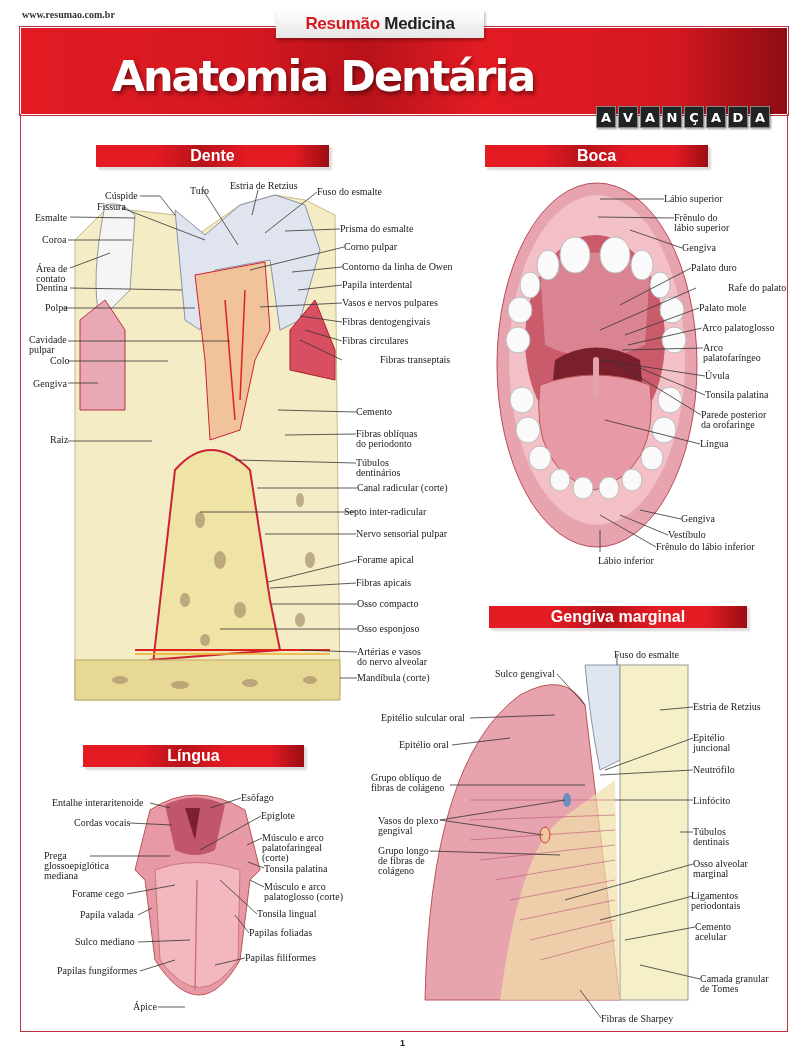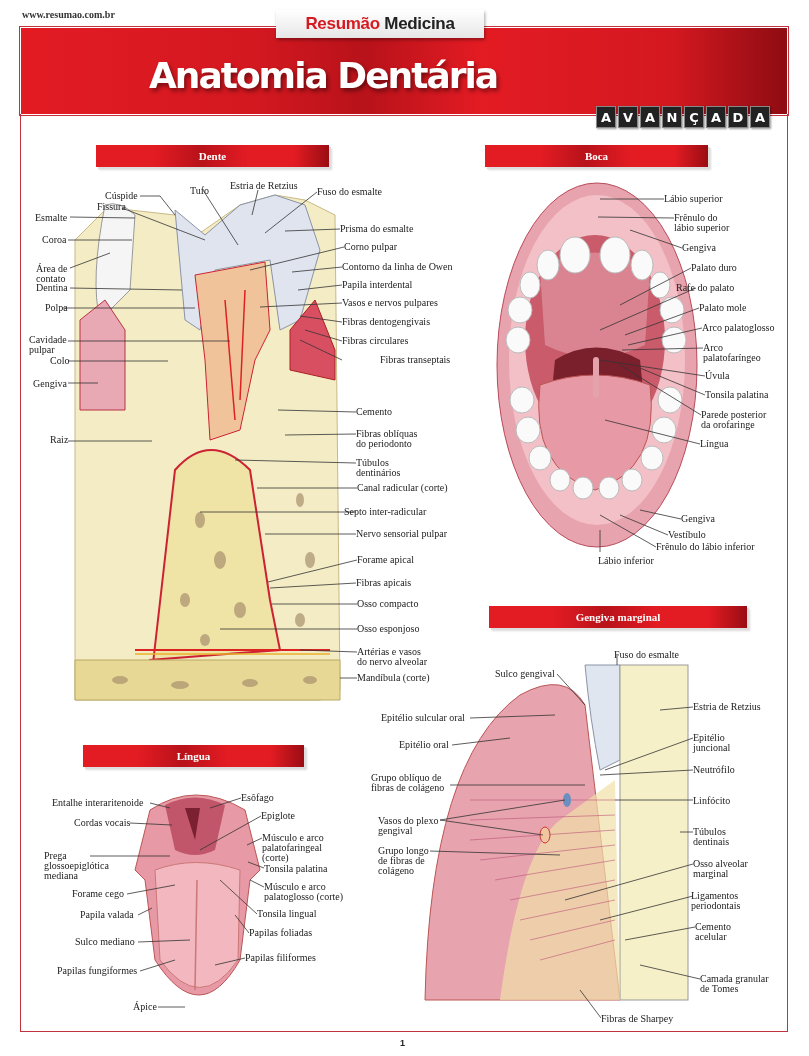--- a/index.html
+++ b/index.html
@@ -2,24 +2,24 @@
 <html><head>
 <meta charset="utf-8">
 <style>
 *{box-sizing:border-box;margin:0;padding:0}
 body{width:809px;height:1056px;background:#fff;position:relative;overflow:hidden;font-family:"Liberation Serif",serif;color:#222}
 .site{position:absolute;left:22px;top:9px;font-size:10px;font-weight:bold;font-family:"Liberation Serif",serif;color:#333}
 .frame{position:absolute;left:20px;top:114px;width:768px;height:918px;border:1.5px solid #c0323e;border-top:none}
 .banner{position:absolute;left:20px;top:27px;width:768px;height:88px;background:linear-gradient(90deg,#e31b23 0%,#d41820 30%,#b8121a 45%,#e31b23 60%,#d41820 85%,#8e0c12 100%);border:1px solid #fff;outline:1px solid #c0323e}
 .brand{position:absolute;left:276px;top:10px;width:208px;height:28px;background:linear-gradient(#fff,#e6e6e6);box-shadow:1px 2px 3px rgba(0,0,0,.35);text-align:center;font-family:"Liberation Sans",sans-serif;font-weight:bold;font-size:17px;line-height:28px;letter-spacing:-.3px;z-index:3}
 .brand .a{color:#d71920}.brand .b{color:#222}
-.title{position:absolute;left:0;width:646px;top:36px;text-align:center;font-family:"DejaVu Sans",sans-serif;font-weight:bold;font-size:36px;color:#fff;letter-spacing:-2px;text-shadow:2px 3px 4px rgba(0,0,0,.45);z-index:2;line-height:80px}
+.title{position:absolute;left:0;width:646px;top:36px;text-align:center;font-family:"DejaVu Sans",sans-serif;font-weight:bold;font-size:43px;color:#fff;letter-spacing:-2px;text-shadow:2px 3px 4px rgba(0,0,0,.45);z-index:2;line-height:80px}
 .adv{position:absolute;left:596px;top:106px;display:flex;gap:2px;z-index:3}
 .adv span{display:block;width:20px;height:22px;background:#222;color:#fff;font-family:"DejaVu Sans",sans-serif;font-weight:bold;font-size:13px;text-align:center;line-height:22px;border:1px solid #888;box-shadow:1px 1px 2px rgba(0,0,0,.4)}
-.sec{position:absolute;height:22px;background:linear-gradient(90deg,#e31b23 0%,#e31b23 25%,#b8121a 45%,#e31b23 65%,#e31b23 85%,#9a0d13 100%);color:#fff;font-family:Liberation Serif, serif;font-weight:bold;font-size:11px;text-align:center;line-height:22px;box-shadow:2px 2px 0 #ddd,3px 3px 2px rgba(0,0,0,.15)}
+.sec{position:absolute;height:22px;background:linear-gradient(90deg,#e31b23 0%,#e31b23 25%,#b8121a 45%,#e31b23 65%,#e31b23 85%,#9a0d13 100%);color:#fff;font-family:Liberation Sans, sans-serif;font-weight:bold;font-size:16px;text-align:center;line-height:22px;box-shadow:2px 2px 0 #ddd,3px 3px 2px rgba(0,0,0,.15)}
 .lbl{position:absolute;font-size:10px;line-height:10px;color:#222;white-space:pre;font-family:"Liberation Serif",serif}
 .pg{position:absolute;left:400px;top:1038px;font-size:9px;font-weight:bold;font-family:"Liberation Sans",sans-serif}
 svg.ill{position:absolute;left:0;top:0}
 </style>
 </head>
 <body>
 
 <div class="site">www.resumao.com.br</div>
 <div class="brand"><span class="a">Resumão</span> <span class="b">Medicina</span></div>
 <div class="banner"></div>
@@ -257,21 +257,21 @@
     <div class="lbl" style="left: 357px; top: 599px;">Osso compacto</div>
     <div class="lbl" style="left: 357px; top: 624px;">Osso esponjoso</div>
     <div class="lbl" style="left: 357px; top: 647px;">Artérias e vasos
 do nervo alveolar</div>
     <div class="lbl" style="left: 357px; top: 673px;">Mandíbula (corte)</div>
     <div class="lbl" style="left: 664px; top: 194px;">Lábio superior</div>
     <div class="lbl" style="left: 674px; top: 213px;">Frênulo do
 lábio superior</div>
     <div class="lbl" style="left: 682px; top: 243px;">Gengiva</div>
     <div class="lbl" style="left: 691px; top: 263px;">Palato duro</div>
-    <div class="lbl" style="left: 676px; top: 283px;">Rafe do palato</div>
+    <div class="lbl" style="left: 728px; top: 283px;">Rafe do palato</div>
     <div class="lbl" style="left: 699px; top: 303px;">Palato mole</div>
     <div class="lbl" style="left: 702px; top: 323px;">Arco palatoglosso</div>
     <div class="lbl" style="left: 703px; top: 343px;">Arco
 palatofaríngeo</div>
     <div class="lbl" style="left: 705px; top: 371px;">Úvula</div>
     <div class="lbl" style="left: 705px; top: 390px;">Tonsila palatina</div>
     <div class="lbl" style="left: 701px; top: 410px;">Parede posterior
 da orofaringe</div>
     <div class="lbl" style="left: 700px; top: 439px;">Língua</div>
     <div class="lbl" style="left: 681px; top: 514px;">Gengiva</div>

